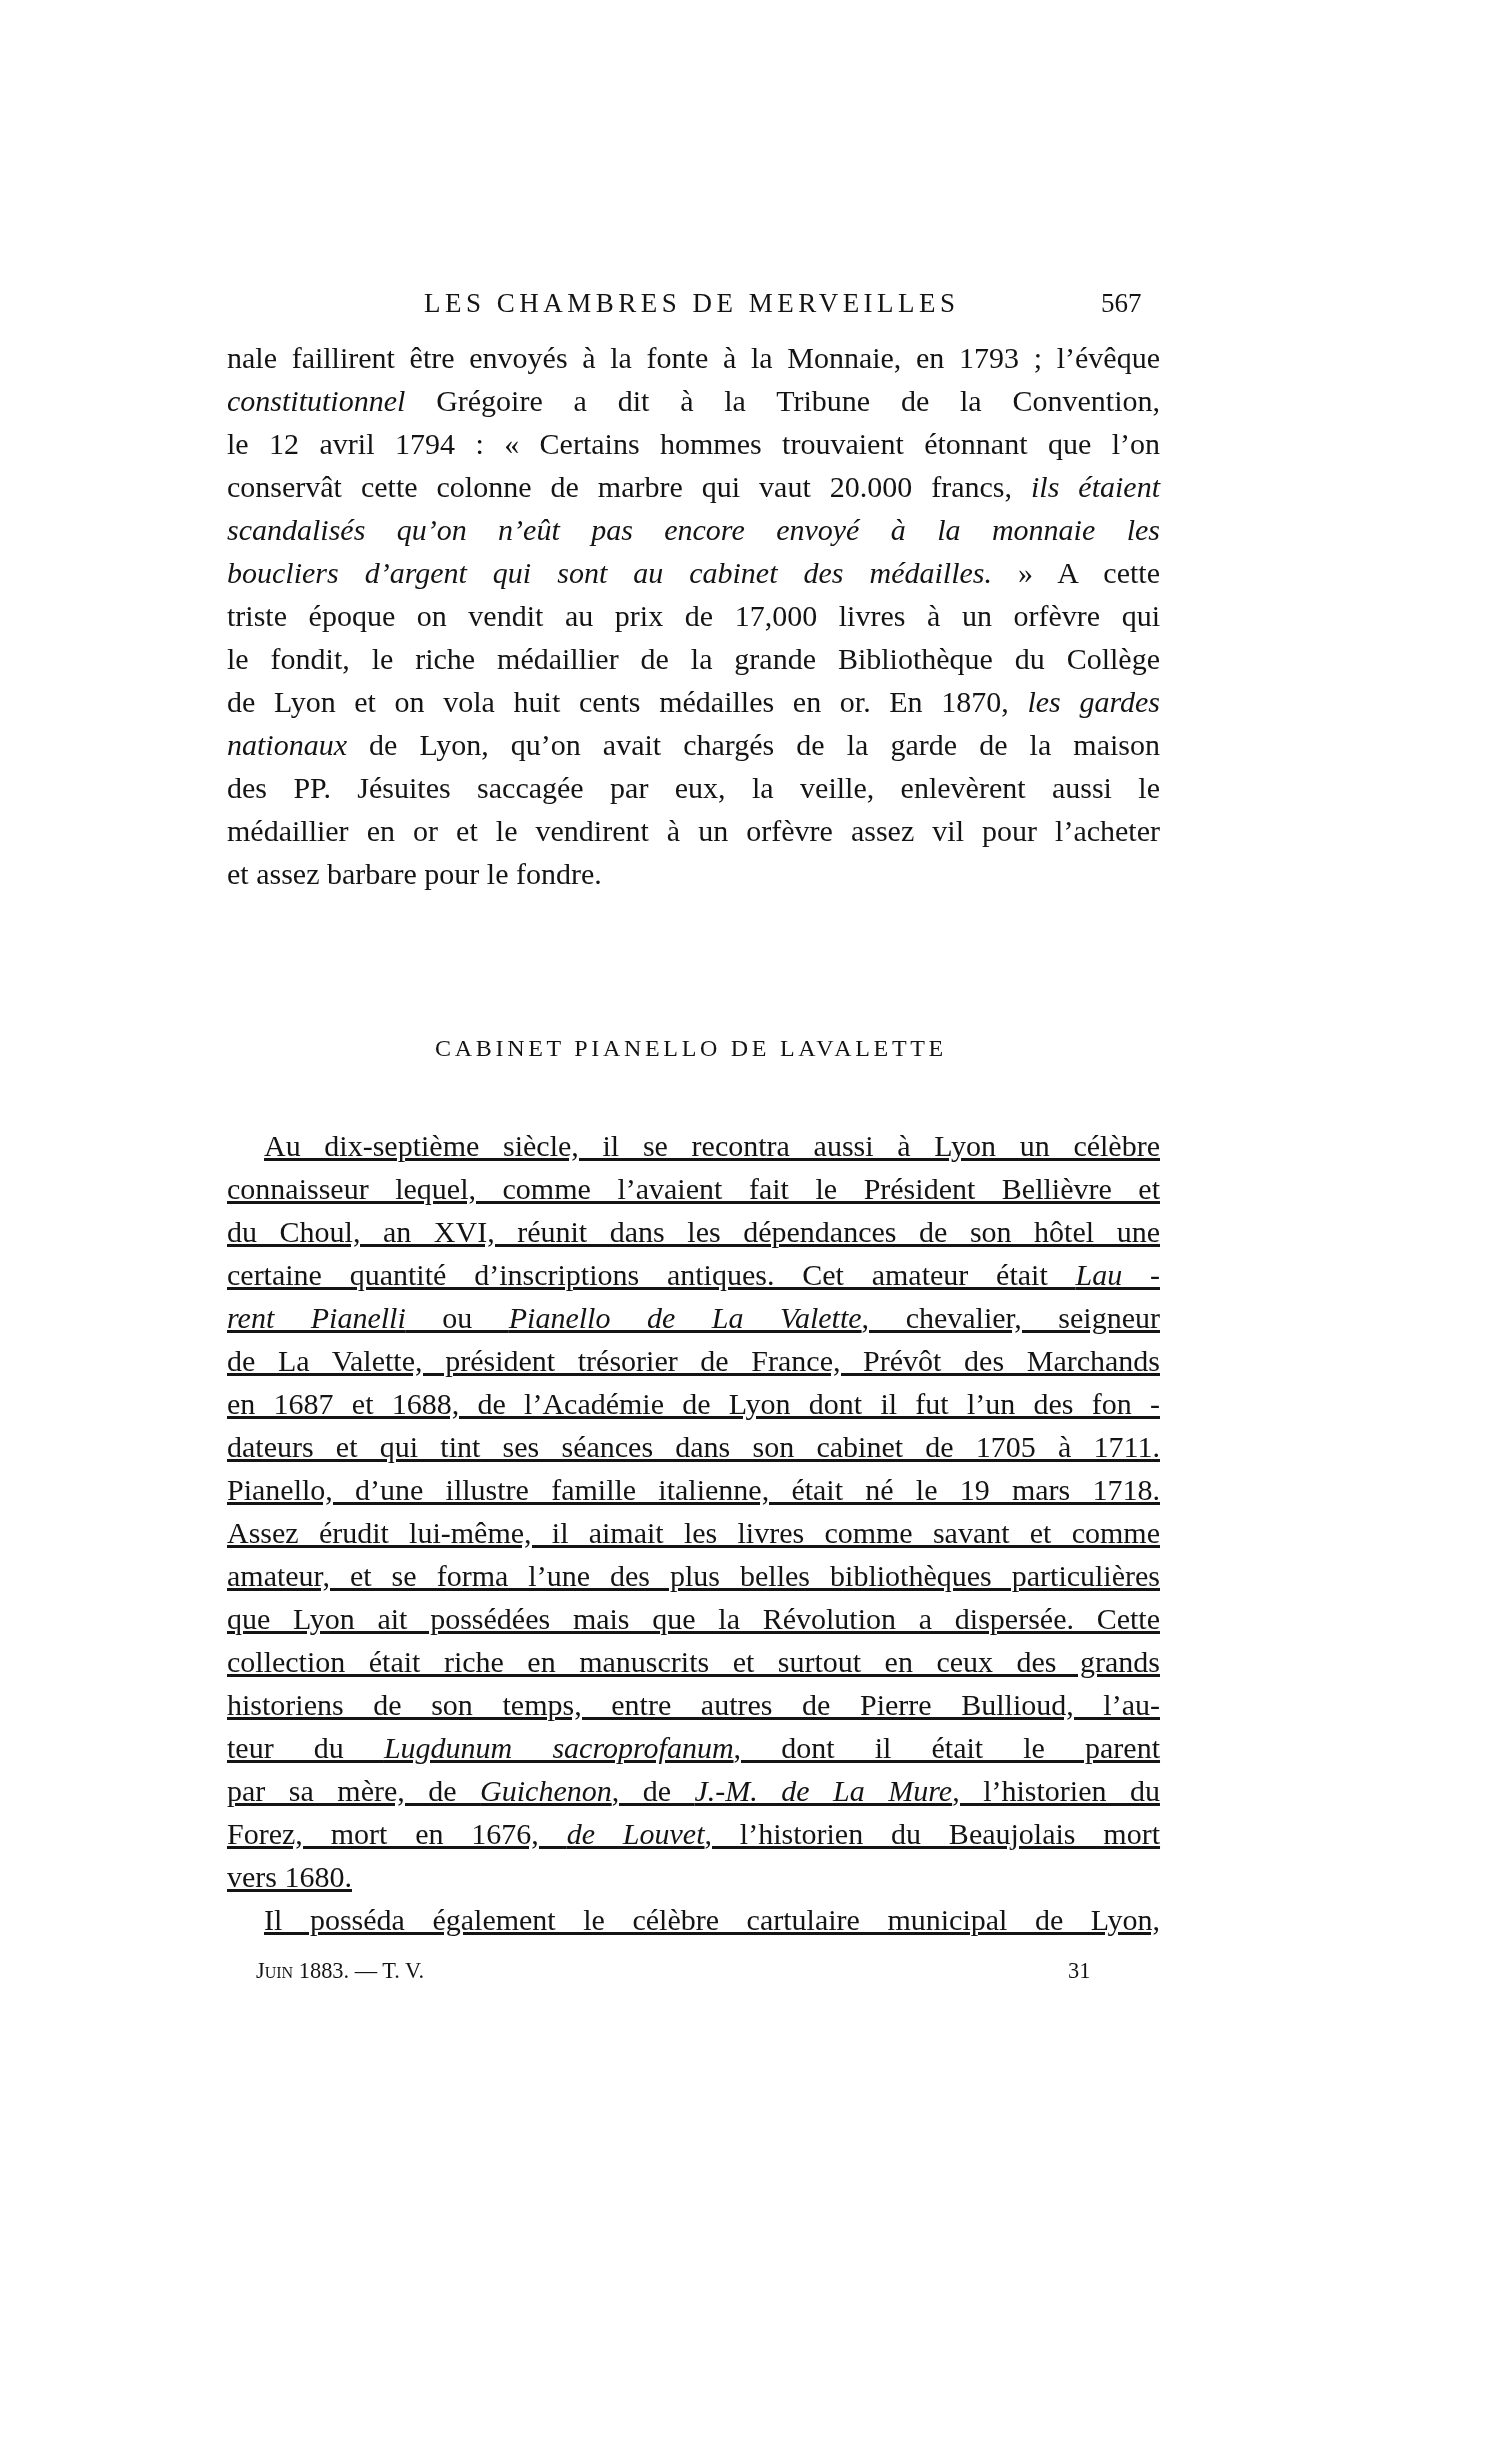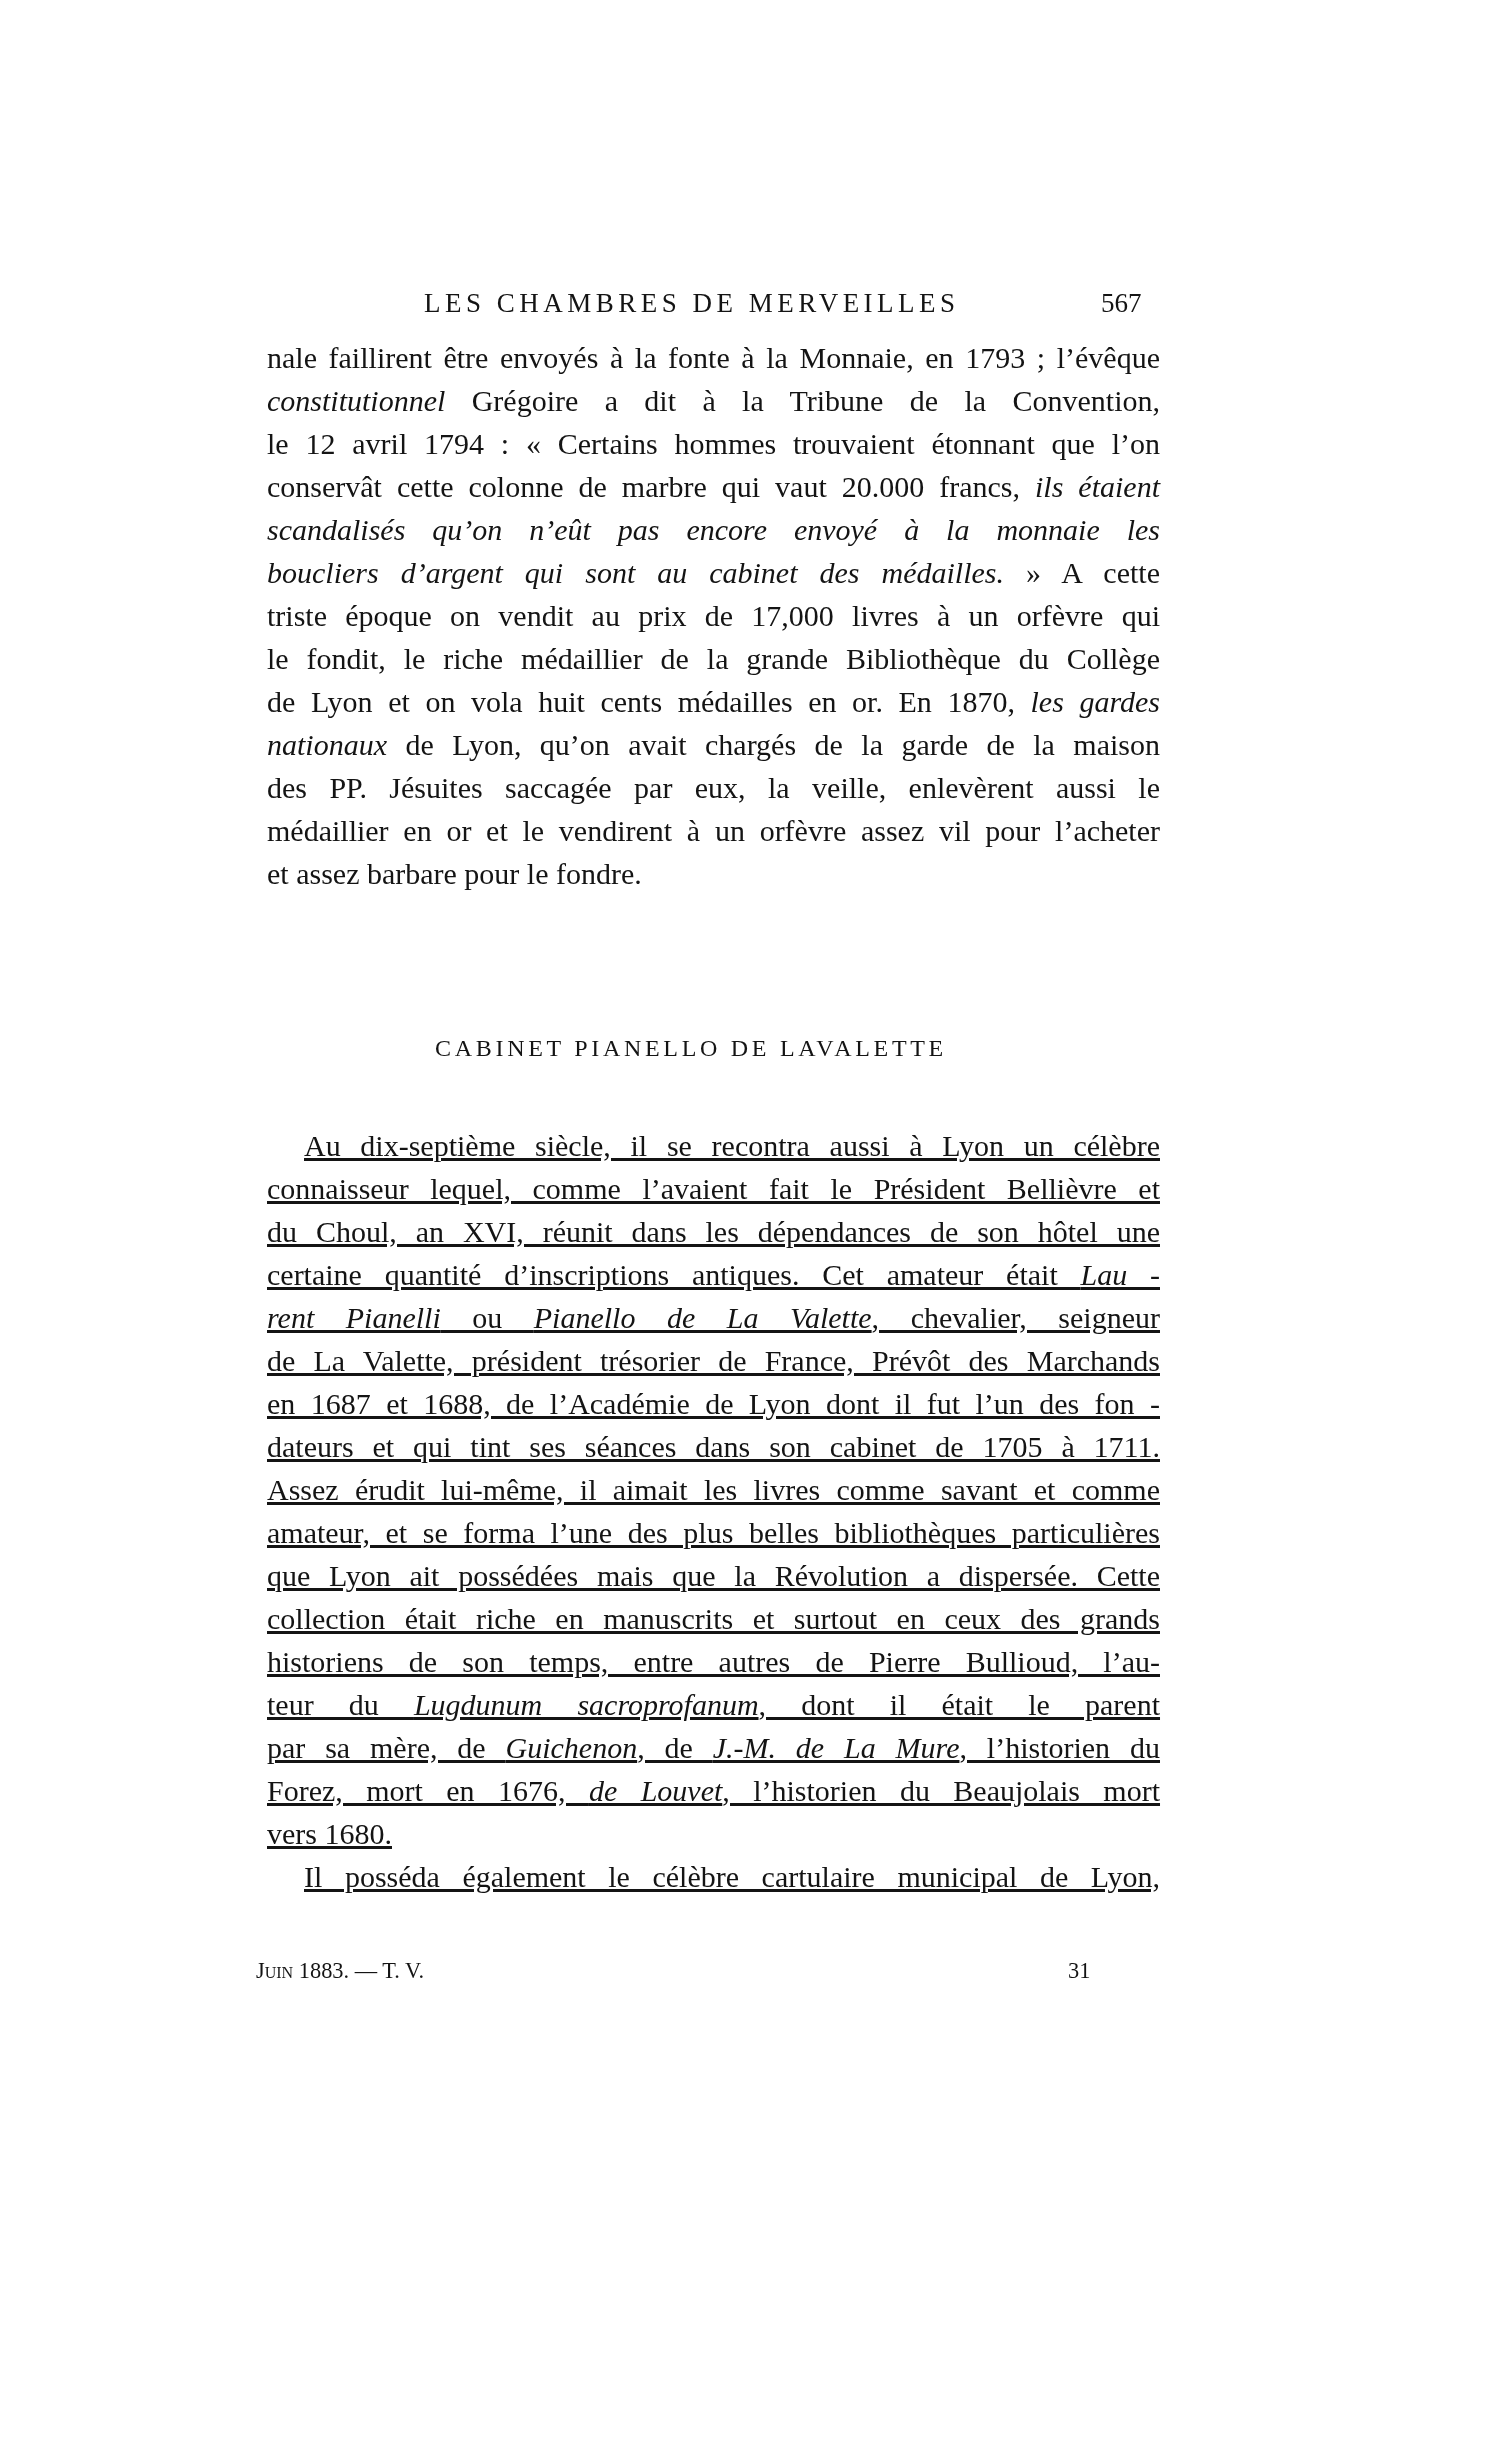--- a/index.html
+++ b/index.html
@@ -3,21 +3,21 @@
 <meta charset="utf-8">
 <style>
   html, body { margin: 0; padding: 0; background: #ffffff; }
   body { width: 1509px; height: 2462px; position: relative; overflow: hidden;
          font-family: "Liberation Serif", "DejaVu Serif", serif; color: #141414; }
   .page { position: absolute; left: 0; top: 0; width: 1509px; height: 2462px; }
   .running-head { position: absolute; left: 224px; top: 288px; width: 934px; height: 37px; }
   .running-title { position: absolute; left: 200px; top: 0; font-size: 27px; letter-spacing: 4.5px; white-space: nowrap; text-align: center; }
   .folio { position: absolute; right: 16.4px; top: 0; font-size: 27px; }
   .block { position: absolute; left: 227px; width: 933px; font-size: 30px; line-height: 43px; }
-  .line { display: block; height: 43px; white-space: nowrap; text-align: justify; text-align-last: justify; margin-left: 40px; }
+  .line { display: block; height: 43px; white-space: nowrap; text-align: justify; text-align-last: justify; }
   .line.last { text-align-last: left; }
   .line.indent { padding-left: 37px; }
   .block1 { top: 336px; }
   .section-heading { position: absolute; left: 224px; width: 934px; top: 1035px; text-align: center;
                      font-size: 24px; letter-spacing: 3.7px; white-space: nowrap; }
   .block2 { top: 1124px; text-decoration: underline; }
   .footer { position: absolute; left: 256px; top: 1958px; width: 867px; height: 30px; font-size: 22.4px; }
   .signature { position: absolute; left: 0; top: 0; white-space: nowrap; }
   .signature .sc { font-variant: small-caps; }
   .sheet-number { position: absolute; left: 812px; top: 0; }
@@ -53,20 +53,21 @@
 
   <div class="block block2">
       <span class="line indent"><span>Au dix-septième siècle, il se recontra aussi à Lyon un célèbre</span></span>
       <span class="line"><span>connaisseur lequel, comme l’avaient fait le Président Bellièvre et</span></span>
       <span class="line"><span>du Choul, an XVI, réunit dans les dépendances de son hôtel une</span></span>
       <span class="line"><span>certaine quantité d’inscriptions antiques. Cet amateur était </span><i>Lau -</i></span>
       <span class="line"><i>rent Pianelli</i><span> ou </span><i>Pianello de La Valette</i><span>, chevalier, seigneur</span></span>
       <span class="line"><span>de La Valette, président trésorier de France, Prévôt des Marchands</span></span>
       <span class="line"><span>en 1687 et 1688, de l’Académie de Lyon dont il fut l’un des fon -</span></span>
       <span class="line"><span>dateurs et qui tint ses séances dans son cabinet de 1705 à 1711.</span></span>
+      <span class="line"><span>Pianello, d’une illustre famille italienne, était né le 19 mars 1718.</span></span>
       <span class="line"><span>Assez érudit lui-même, il aimait les livres comme savant et comme</span></span>
       <span class="line"><span>amateur, et se forma l’une des plus belles bibliothèques particulières</span></span>
       <span class="line"><span>que Lyon ait possédées mais que la Révolution a dispersée. Cette</span></span>
       <span class="line"><span>collection était riche en manuscrits et surtout en ceux des grands</span></span>
       <span class="line"><span>historiens de son temps, entre autres de Pierre Bullioud, l’au-</span></span>
       <span class="line"><span>teur du </span><i>Lugdunum sacroprofanum</i><span>, dont il était le parent</span></span>
       <span class="line"><span>par sa mère, de </span><i>Guichenon</i><span>, de </span><i>J.-M. de La Mure</i><span>, l’historien du</span></span>
       <span class="line"><span>Forez, mort en 1676, </span><i>de Louvet</i><span>, l’historien du Beaujolais mort</span></span>
       <span class="line last"><span>vers 1680.</span></span>
       <div>

